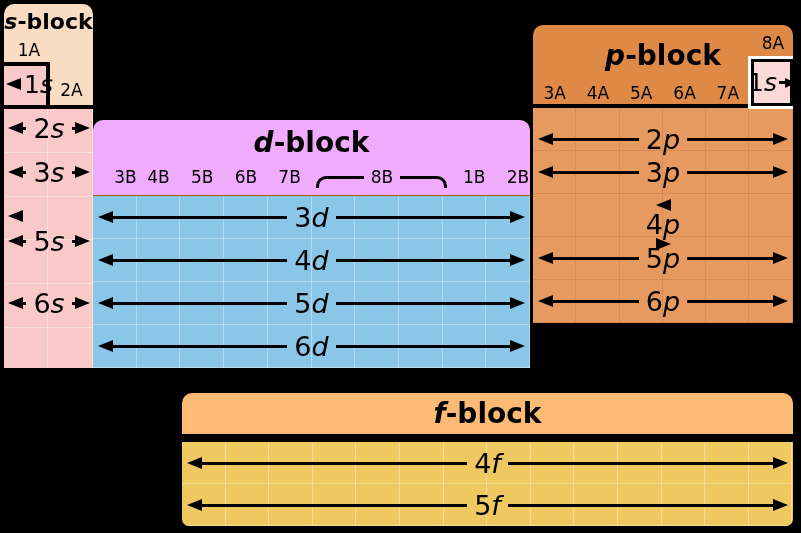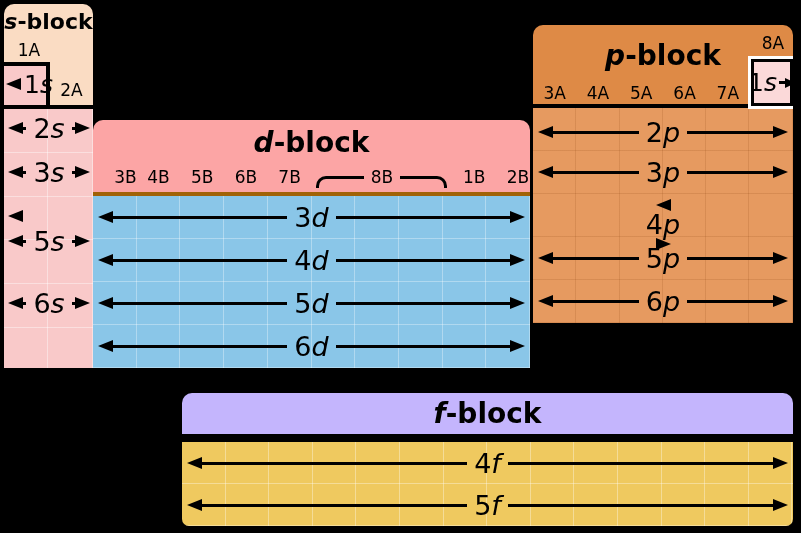--- a/index.html
+++ b/index.html
@@ -14,31 +14,31 @@
   .stage{position:absolute;left:0;top:0;width:801px;height:533px;text-decoration:underline;}
   .block{position:absolute;box-sizing:border-box;}
   .abs{position:absolute;box-sizing:border-box;}
 
   
   .s-shell{left:4px;top:4px;width:89px;height:364px;background:#FADCC3;border-radius:10px 10px 0 0;}
   .d-shell{left:93px;top:120px;width:437px;height:248px;border-radius:10px 10px 0 0;overflow:hidden;}
   .p-shell{left:533px;top:25px;width:260px;height:298px;border-radius:10px 10px 0 0;overflow:hidden;}
   .f-shell{left:182px;top:393px;width:611px;height:133px;border-radius:10px 10px 7px 7px;overflow:hidden;}
 
-  .d-head{left:0;top:0;width:437px;height:76px;background:#fca5a5;border-bottom:4px solid #a16207;padding-left:13px;}
+  .d-head{left:0;top:0;width:437px;height:76px;background:#f0abfc;border-bottom:1px solid #a16207;padding-left:13px;}
   .d-body{left:0;top:76px;width:437px;height:172px;background:#8AC6E8;
     background-image:
       repeating-linear-gradient(to right,transparent 0 42.7px,rgba(255,255,255,.33) 42.7px 43.7px),
       repeating-linear-gradient(to bottom,transparent 0 42px,rgba(255,255,255,.33) 42px 43px);}
   .p-head{left:0;top:0;width:260px;height:83px;background:#DE8A46;border-bottom:4px solid #000;}
   .p-body{left:0;top:83px;width:260px;height:215px;background:#E69A60;
     background-image:
       repeating-linear-gradient(to right,transparent 0 42.3px,rgba(120,50,0,.14) 42.3px 43.3px),
       repeating-linear-gradient(to bottom,transparent 0 42px,rgba(120,50,0,.14) 42px 43px);}
-  .f-head{left:0;top:0;width:611px;height:45px;background:#c4b5fd;border-bottom:4px solid #000;}
+  .f-head{left:0;top:0;width:611px;height:45px;background:#fdba74;border-bottom:4px solid #000;}
   .f-body{left:0;top:49px;width:611px;height:84px;background:#EFC95F;
     background-image:
       repeating-linear-gradient(to right,transparent 0 42.6px,rgba(255,255,255,.35) 42.6px 43.6px),
       repeating-linear-gradient(to bottom,transparent 0 41px,rgba(255,255,255,.35) 41px 42px);}
 
   
   .s-pink-a{left:0;top:58px;width:46px;height:47px;background:#F9C9C9;border-top:4px solid #000;border-right:4px solid #000;}
   .s-pink-b{left:0;top:101px;width:89px;height:263px;background:#F9C9C9;border-top:4px solid #000;
     background-image:
       repeating-linear-gradient(to right,transparent 0 43.5px,rgba(255,255,255,.4) 43.5px 44.5px),
@@ -194,21 +194,21 @@
         <div class="gcell grp" style="width:43.3px;">7A</div>
       </div>
     </div>
 
     <div class="abs he-cell">
       <span class="orb orb-sm" style="padding:0 2px 0 0;"><span>1</span><i>s</i></span>
       <span class="shaft-fixed"></span>
       <span class="ah ah-sm-r"></span>
     </div>
     <div class="abs p-body">
-      <div class="arrow-row" style="left:5px;top:8px;width:250px;">
+      <div class="arrow-row" style="left:5px;top:15px;width:250px;">
         <span class="ah ah-l"></span>
           <span class="shaft"></span>
         <span class="orb"><span>2</span><i>p</i></span>
         <span class="shaft"></span>
           <span class="ah ah-r"></span>
       </div>
       <div class="arrow-row" style="left:5px;top:48px;width:250px;">
         <span class="ah ah-l"></span>
           <span class="shaft"></span>
         <span class="orb"><span>3</span><i>p</i></span>

